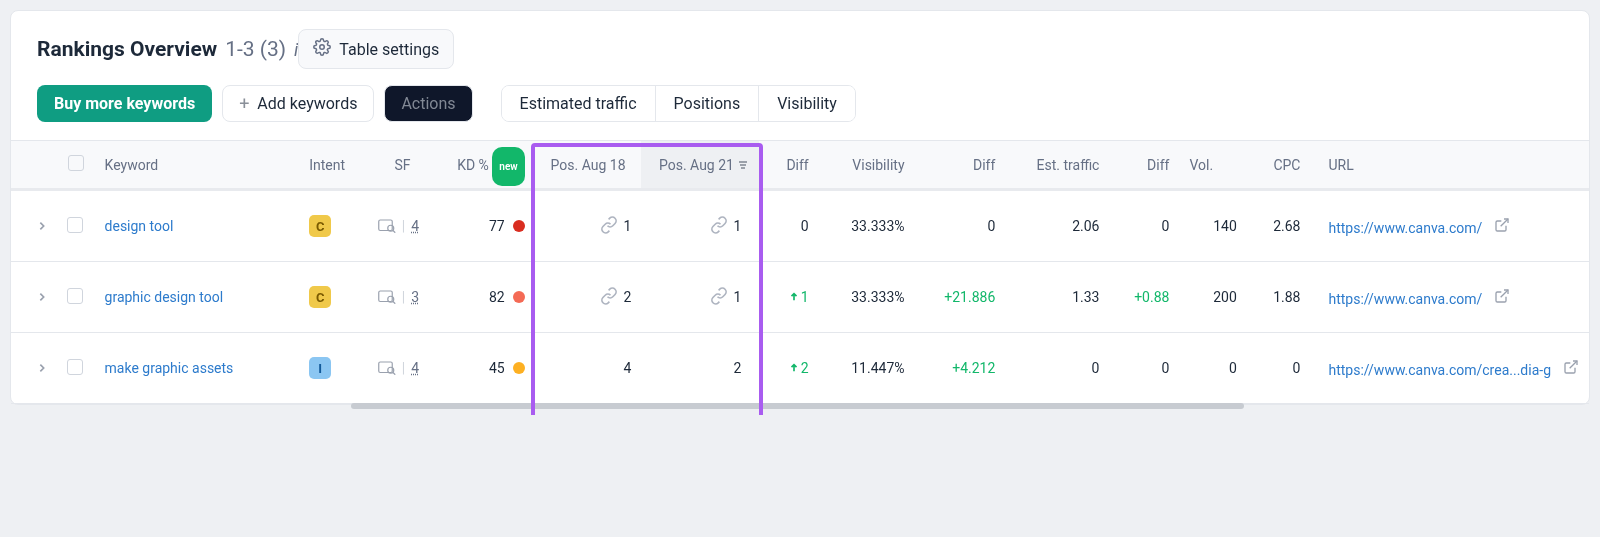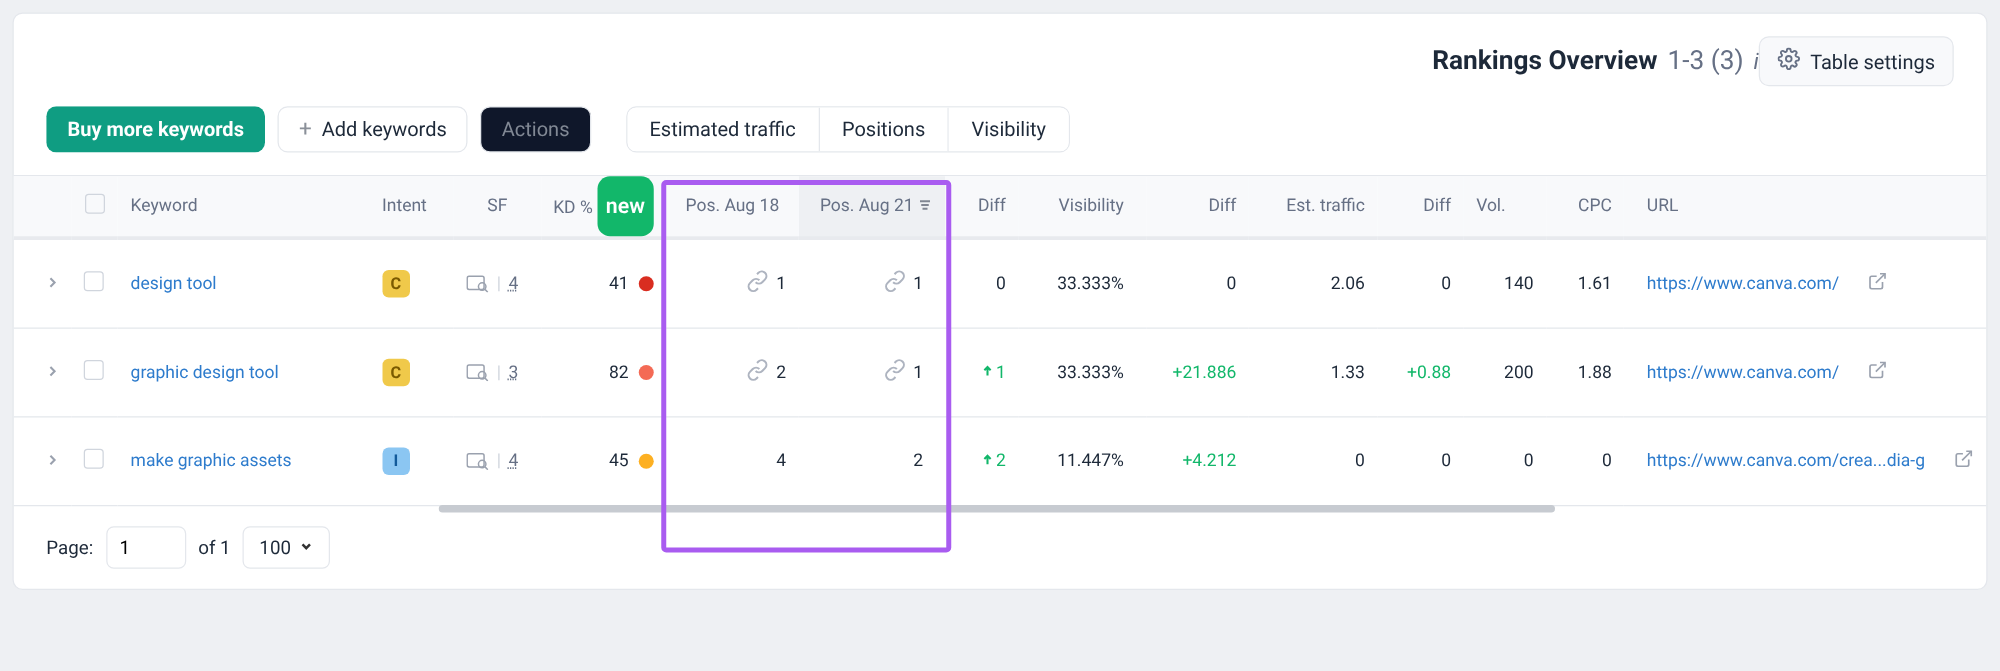--- a/index.html
+++ b/index.html
@@ -16,21 +16,21 @@
     --kd-orange:#f79009;
     --kd-yellow:#fdb022;
     --intent-c:#f0c94a;
     --intent-i:#8bc6f2;
     --highlight:#d4bbf7;
     --tab-active:#d1e6fb;
   }
   *{box-sizing:border-box;font-family:-apple-system,BlinkMacSystemFont,"Segoe UI",Roboto,Arial,sans-serif}
   body{margin:0;background:#eef0f3;padding:10px;color:var(--text);font-size:14px}
   .panel{background:#fff;border:1px solid var(--border);border-radius:8px;min-width:1580px}
-  .header{display:flex;align-items:center;justify-content:flex-end;padding:18px 26px 12px}
+  .header{display:flex;align-items:center;justify-content:flex-start;padding:18px 26px 12px}
   .title{display:flex;align-items:center;gap:8px;font-size:21px}
   .title b{font-weight:700}
   .title .sub{color:var(--muted);font-weight:400}
   .info-icon{font-style:italic;color:var(--muted);font-size:18px}
   .settings-btn{display:flex;align-items:center;gap:8px;padding:8px 14px;border:1px solid var(--border);border-radius:8px;background:#f8f9fb;color:var(--text);cursor:pointer;font-size:16px}
   .settings-btn svg{width:18px;height:18px;stroke:#667085}
   .toolbar{display:flex;align-items:center;gap:10px;padding:4px 26px 18px;border-bottom:1px solid var(--border)}
   .btn{display:inline-flex;align-items:center;gap:8px;border-radius:8px;padding:8px 16px;font-size:16px;cursor:pointer;border:1px solid transparent}
   .btn.primary{background:var(--green);color:#fff;font-weight:700}
   .btn.outline{background:#fff;color:var(--text);border:1px solid var(--border)}
@@ -46,26 +46,26 @@
   .chk{width:16px;height:16px;border:1.5px solid #d0d5dd;border-radius:3px;display:inline-block}
   .expand svg{width:10px;height:10px;stroke:#9aa1ae}
   .link{color:var(--link);text-decoration:none}
   .intent-badge{display:inline-flex;width:22px;height:22px;border-radius:5px;align-items:center;justify-content:center;font-weight:700;font-size:13px}
   .intent-c{background:var(--intent-c);color:#7a5a00}
   .intent-i{background:var(--intent-i);color:#125a9a}
   .sf{display:flex;align-items:center;gap:6px;color:var(--muted)}
   .sf .num{text-decoration:underline dotted;color:var(--muted)}
   .kd{display:flex;align-items:center;justify-content:flex-end;gap:8px}
   .kd .dot{width:12px;height:12px;border-radius:50%}
-  .new-badge{background:var(--badge-green);color:#fff;font-size:17px;padding:14px 7px;border-radius:10px;font-weight:600}
+  .new-badge{background:var(--badge-green);color:#fff;font-size:10px;padding:14px 7px;border-radius:10px;font-weight:600}
   .pos-cell{display:flex;align-items:center;justify-content:flex-end;gap:6px;color:var(--text)}
   .link-icon svg{width:18px;height:18px;stroke:#aeb4c0}
   .num-right{text-align:right}
   .diff-pos{color:var(--pos-green);display:flex;align-items:center;justify-content:flex-end;gap:2px}
-  .url-cell{display:flex;align-items:center;gap:23px}
+  .url-cell{display:flex;align-items:flex-end;gap:12px}
   .ext-icon svg{width:16px;height:16px;stroke:#9aa1ae}
   .highlight-col{position:relative}
   .highlight-box{border:4px solid #a95cf0;position:absolute;top:-4px;bottom:-4px;left:0;right:0;border-radius:4px;pointer-events:none;z-index:2}
   th.sorted{background:#eef0f3}
   .sort-icon svg{width:12px;height:12px;stroke:#808692}
   .pager{display:flex;align-items:center;gap:10px;padding:16px 26px;font-size:15px;color:var(--text)}
   .pager input{width:64px;padding:7px 10px;border:1px solid var(--border);border-radius:6px;font-size:15px}
   .pager .select{display:flex;align-items:center;gap:6px;padding:7px 12px;border:1px solid var(--border);border-radius:6px;cursor:pointer}
   .plus{font-size:18px;color:#8a9099;line-height:1}
   .arrow-up svg{width:10px;height:10px;stroke:var(--pos-green)}
@@ -156,21 +156,21 @@
                   <rect x="1" y="1" width="18" height="14" rx="2"></rect>
                   <circle cx="17" cy="12" r="4"></circle>
                   <path d="M20 15l3 3"></path>
                 </svg>
                 <span style="color:#d0d5dd">|</span>
                 <span class="num">4</span>
               </div>
             </td>
     <td class="num-right">
               <div class="kd">
-                <span>41</span>
+                <span>77</span>
                 <span class="dot" style="background:#d92d20"></span>
               </div>
             </td>
     <td class="num-right highlight-col">
               <div class="highlight-box" style="top:-48px;height:298px;width:232px;left:-4px"></div>
               <div class="pos-cell">
                 <span class="link-icon"><svg viewBox="0 0 24 24" fill="none" stroke-width="2.2">
                     <path d="M10 13a5 5 0 0 0 7.07 0l3-3a5 5 0 0 0-7.07-7.07l-1.5 1.5"></path>
                     <path d="M14 11a5 5 0 0 0-7.07 0l-3 3a5 5 0 0 0 7.07 7.07l1.5-1.5"></path>
                   </svg></span>
@@ -185,21 +185,21 @@
                   </svg></span>
                 <span>1</span>
               </div>
             </td>
     <td class="num-right">0</td>
     <td class="num-right" style="padding-right:18px">33.333%</td>
     <td class="num-right">0</td>
     <td class="num-right">2.06</td>
     <td class="num-right">0</td>
     <td class="num-right">140</td>
-    <td class="num-right">1.61</td>
+    <td class="num-right">2.68</td>
     <td style="padding-left:18px">
               <div class="url-cell">
                 <a class="link">https://www.canva.com/</a>
                 <span class="ext-icon"><svg viewBox="0 0 24 24" fill="none" stroke-width="2">
                     <path d="M18 13v6a2 2 0 0 1-2 2H5a2 2 0 0 1-2-2V8a2 2 0 0 1 2-2h6"></path>
                     <path d="M15 3h6v6"></path>
                     <path d="M10 14L21 3"></path>
                   </svg></span>
               </div>
             </td>
@@ -322,25 +322,14 @@
                     <path d="M10 14L21 3"></path>
                   </svg></span>
               </div>
             </td>
   </tr>
         </tbody>
   </table>
   <div class="hscroll" style="top:auto;margin-top:-1px"></div>
   </div>
 
-  <div class="pager">
-    <span>Page:</span>
-    <input value="1" style="">
-    <span>of 1</span>
-    <div class="select">
-      <span>100</span>
-      <span><svg width="12" height="12" viewBox="0 0 12 12" fill="none" stroke="#333" stroke-width="2">
-            <path d="M3 4.5l3 3 3-3"></path>
-          </svg></span>
-    </div>
-  </div>
 
 </div>
 
 </body></html>

